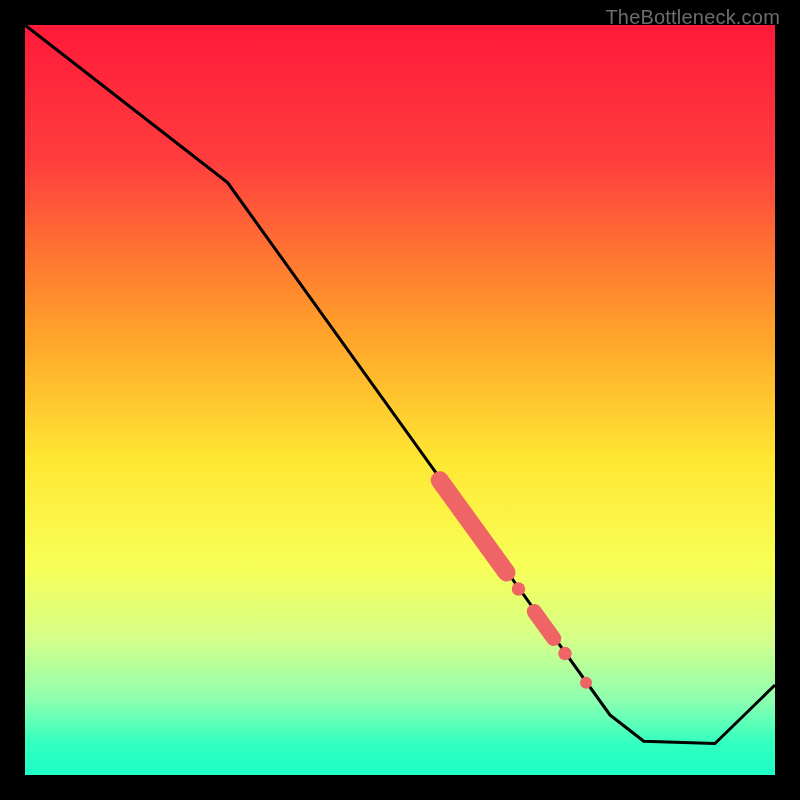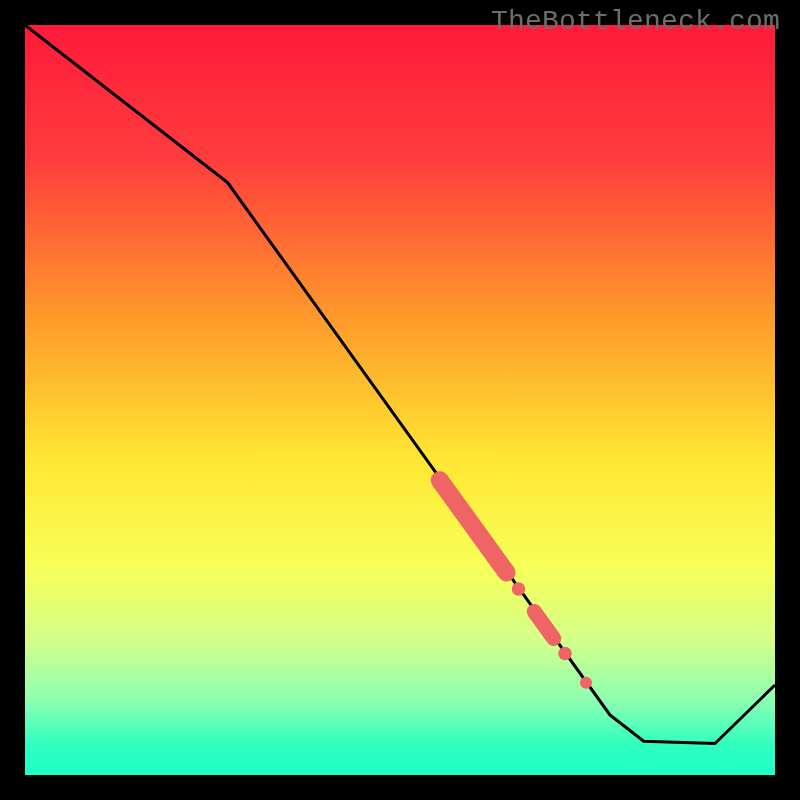--- a/index.html
+++ b/index.html
@@ -7,22 +7,22 @@
   .frame {
     position: relative;
     width: 800px;
     height: 800px;
     background: #000;
   }
   .watermark {
     position: absolute;
     top: 6px;
     right: 20px;
-    font-family: Liberation Mono, monospace;
-    font-size: 28px;
+    font-family: Liberation Sans, sans-serif;
+    font-size: 20px;
     font-weight: 500;
     color: #6d6d6d;
     letter-spacing: 0.2px;
     z-index: 10;
   }
   .plot {
     position: absolute;
     left: 25px;
     top: 25px;
     width: 750px;

